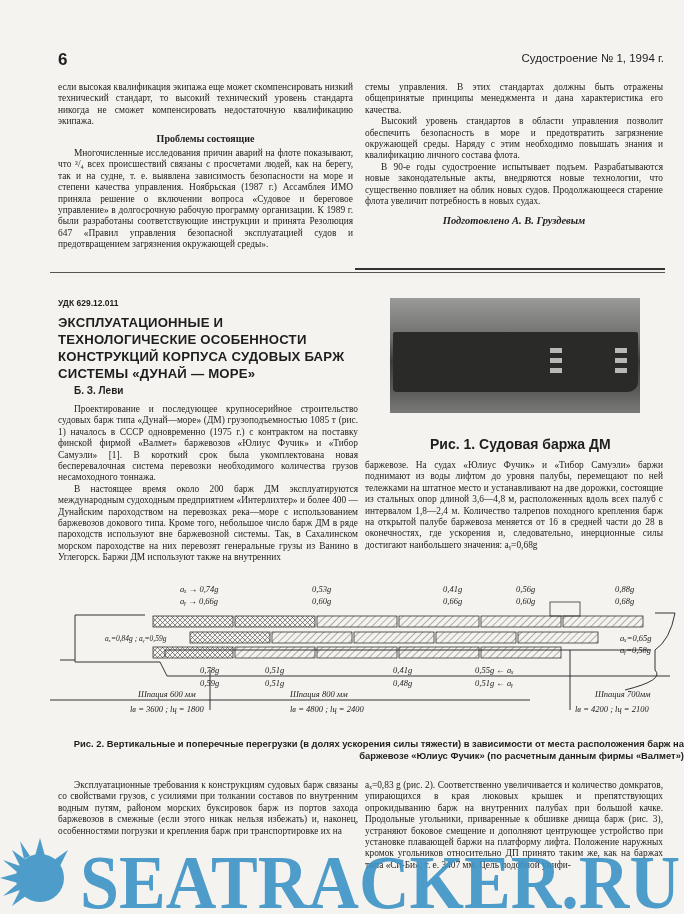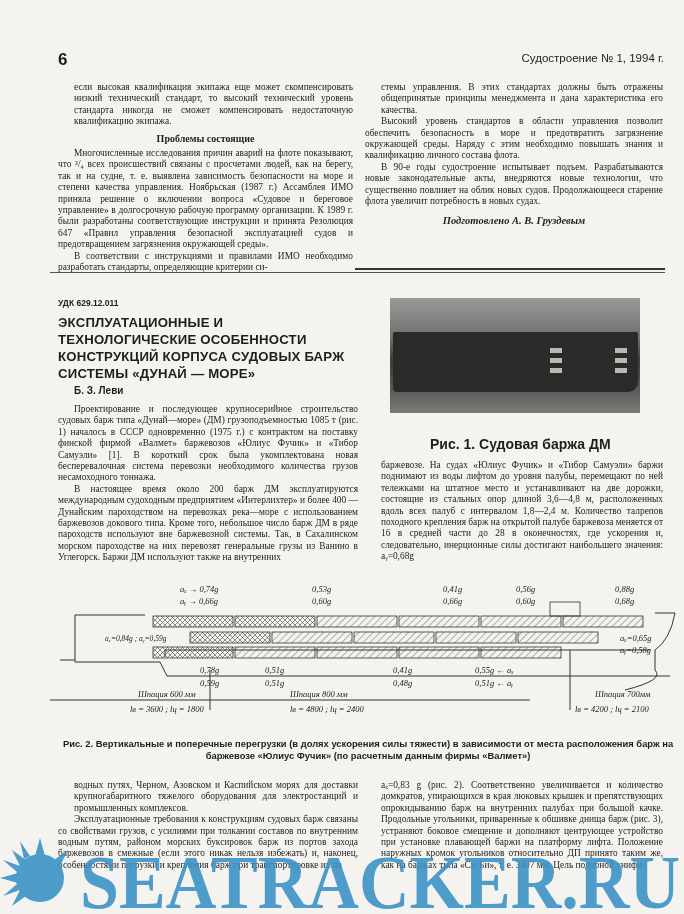--- a/index.html
+++ b/index.html
@@ -6,47 +6,46 @@
   body {
     width:684px; height:914px; position:relative; overflow:hidden;
     background:#f4f3ef; color:#1e1e1e;
     font-family:"Liberation Serif","DejaVu Serif",serif;
   }
   .abs { position:absolute; }
   .page-num { left:58px; top:50px; font-size:17px; font-weight:bold; font-family:"Liberation Sans",sans-serif; }
   .running-head { right:20px; top:52px; font-size:11.5px; font-weight:normal; font-family:"Liberation Sans",sans-serif; }
   .col { font-size:9.4px; line-height:11.4px; text-align:justify; }
   .col p { margin:0; text-indent:16px; }
-  .col p.noind { text-indent:0;margin-left:16px; }
+  .col p.noind { text-indent:0; }
   .sub-head { text-align:center; font-weight:bold; font-size:10px; margin:5px 0 4px; }
   .credit { text-align:center; font-style:italic; font-weight:bold; font-size:10.5px; margin-top:8px; }
   .rule1 { left:355px; top:268px; width:310px; height:2px; background:#333; }
   .rule2 { left:50px; top:272px; width:615px; height:1px; background:#555; }
   .udk { left:58px; top:298px; font-size:8.5px; font-weight:bold; font-family:"Liberation Sans",sans-serif; }
   .title { left:58px; top:314px; width:300px; font-size:13.2px; line-height:17px; font-weight:bold; font-family:Liberation Sans, sans-serif; letter-spacing:0.2px; }
   .author { left:58px; top:385px; font-size:10px; font-weight:bold; font-family:"Liberation Sans",sans-serif;padding-left:16px; }
   .photo { left:390px; top:298px; width:250px; height:115px; background:linear-gradient(#9a9a98,#6e6e6c 35%,#3c3c3a 55%,#5a5a58 80%,#7a7a78); }
   .photo .hull { position:absolute; left:3px; top:34px; width:245px; height:60px; background:#2a2a28; border-radius:2px 2px 10px 4px; }
   .photo .hatch { position:absolute; width:12px; height:5px; background:#b8b8b4; }
   .fig1-cap { left:430px; top:436px; font-size:14px; font-weight:bold; font-family:"Liberation Sans",sans-serif; }
-  .fig2-cap { left:58px; top:738px; width:620px; text-align:center; font-size:9.4px; line-height:12px; font-weight:bold; font-family:"Liberation Sans",sans-serif; }
+  .fig2-cap { left:64px; top:738px; width:620px; text-align:right; font-size:9.4px; line-height:12px; font-weight:bold; font-family:"Liberation Sans",sans-serif; }
   .diagram { left:50px; top:580px; width:630px; height:150px; }
   .watermark { left:0; top:838px; width:684px; height:76px; }
 </style>
 </head>
 <body>
 
 <div class="abs page-num">6</div>
 <div class="abs running-head">Судостроение № 1, 1994 г.</div>
 
 <div class="abs col" style="left:58px;top:82px;width:295px;">
   <p class="noind">если высокая квалификация экипажа еще может скомпенсировать низкий технический стандарт, то высокий технический уровень стандарта никогда не сможет компенсировать недостаточную квалификацию экипажа.</p>
   <div class="sub-head">Проблемы состоящие</div>
   <p>Многочисленные исследования причин аварий на флоте показывают, что ³/₄ всех происшествий связаны с просчетами людей, как на берегу, так и на судне, т. е. выявлена зависимость безопасности на море и степени качества управления. Ноябрьская (1987 г.) Ассамблея ИМО приняла решение о включении вопроса «Судовое и береговое управление» в долгосрочную рабочую программу организации. К 1989 г. были разработаны соответствующие инструкции и принята Резолюция 647 «Правил управления безопасной эксплуатацией судов и предотвращением загрязнения окружающей среды».</p>
-  <p>В соответствии с инструкциями и правилами ИМО необходимо разработать стандарты, определяющие критерии си-</p>
 </div>
 
 <div class="abs col" style="left:365px;top:82px;width:298px;">
   <p class="noind">стемы управления. В этих стандартах должны быть отражены общепринятые принципы менеджмента и дана характеристика его качества.</p>
   <p>Высокий уровень стандартов в области управления позволит обеспечить безопасность в море и предотвратить загрязнение окружающей среды. Наряду с этим необходимо повышать знания и квалификацию личного состава флота.</p>
   <p>В 90-е годы судостроение испытывает подъем. Разрабатываются новые законодательные акты, внедряются новые технологии, что существенно повлияет на облик новых судов. Продолжающееся старение флота увеличит потребность в новых судах.</p>
   <div class="credit">Подготовлено А. В. Груздевым</div>
 </div>
 
 <div class="abs rule1"></div>
@@ -142,21 +141,20 @@
     <text x="240" y="117">Шпация 800 мм</text>
     <text x="240" y="132">lв = 4800 ; lц = 2400</text>
     <text x="545" y="117">Шпация 700мм</text>
     <text x="525" y="132">lв = 4200 ; lц = 2100</text>
   </g>
 </svg>
 
 <div class="abs fig2-cap">Рис. 2. Вертикальные и поперечные перегрузки (в долях ускорения силы тяжести) в зависимости от места расположения барж на баржевозе «Юлиус Фучик» (по расчетным данным фирмы «Валмет»)</div>
 
 <div class="abs col" style="left:58px;top:780px;width:300px;">
-  <p class="noind">водных путях, Черном, Азовском и Каспийском морях для доставки крупногабаритного тяжелого оборудования для электростанций и промышленных комплексов.</p>
   <p>Эксплуатационные требования к конструкциям судовых барж связаны со свойствами грузов, с усилиями при толкании составов по внутренним водным путям, районом морских буксировок барж из портов захода баржевозов в смежные (если этого никак нельзя избежать) и, наконец, особенностями погрузки и крепления барж при транспортировке их на</p>
 </div>
 <div class="abs col" style="left:365px;top:780px;width:298px;">
   <p class="noind">aₓ=0,83 g (рис. 2). Соответственно увеличивается и количество домкратов, упирающихся в края люковых крышек и препятствующих опрокидыванию барж на внутренних палубах при большой качке. Продольные угольники, приваренные к обшивке днища барж (рис. 3), устраняют боковое смещение и дополняют центрующее устройство при установке плавающей баржи на платформу лифта. Положение наружных кромок угольников относительно ДП принято таким же, как на баржах типа «Си-Би», т. е. 3407 мм. Цель подобной унифи-</p>
 </div>
 
 <svg class="abs watermark" viewBox="0 0 684 76">
   <g fill="#3d93c6" opacity="0.9">
     <circle cx="40" cy="40" r="24"></circle>
     <path d="M40,0 L45,18 L35,18Z M0,40 L18,35 L18,45Z M12,12 L26,22 L20,28Z M68,12 L54,22 L60,28Z M12,68 L26,58 L20,52Z M20,3 L30,18 L24,21Z M3,22 L20,28 L17,34Z M3,58 L20,52 L17,46Z"></path>

